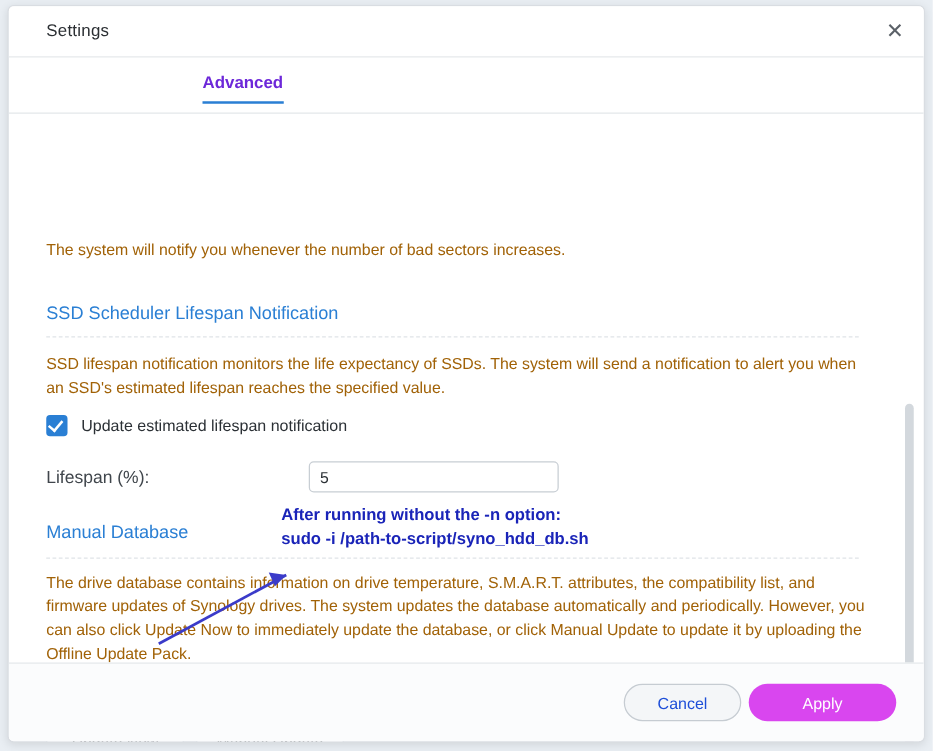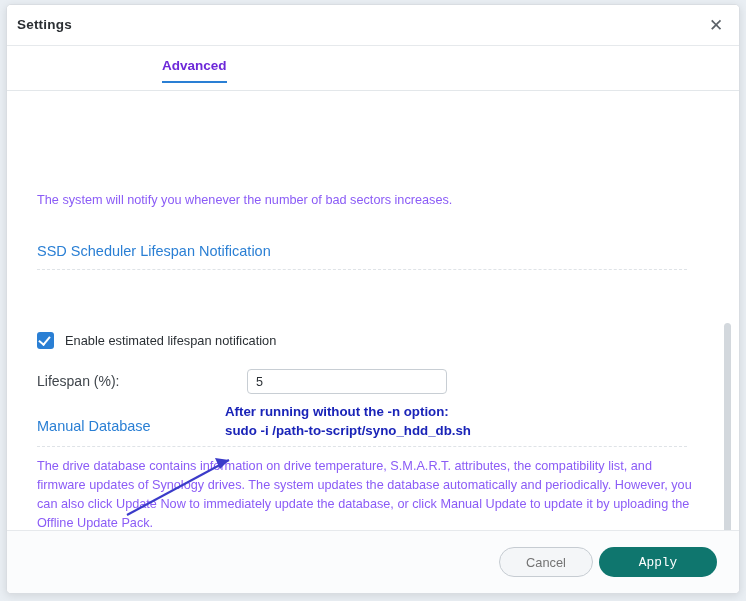--- a/index.html
+++ b/index.html
@@ -27,24 +27,24 @@
     overflow: hidden;
   }
   .titlebar {
     position: relative;
     height: 40px;
     border-bottom: 1px solid #e6e9ec;
     background: #ffffff;
   }
   .titlebar .title {
     position: absolute;
-    left: 10px;
+    left: 30px;
     top: 12px;
     font-size: 13.5px;
-    font-weight: bold;
+    font-weight: normal;
     color: #2b2f33;
     letter-spacing: 0.2px;
   }
   .close-btn {
     position: absolute;
     right: 12px;
     top: 9px;
     width: 22px;
     height: 22px;
     color: #5b6168;
@@ -83,21 +83,21 @@
     height: 2px;
     background: #2a7fd4;
   }
   .content {
     position: relative;
     height: 480px;
   }
   .para {
     position: absolute;
     font-size: 12.7px;
-    color: #8b5cf6;
+    color: #a16207;
     line-height: 19px;
   }
   .section-head {
     position: absolute;
     font-size: 14.5px;
     color: #2a7fd4;
     font-weight: normal;
   }
   .divider {
     position: absolute;
@@ -231,37 +231,37 @@
   .footer .cancel {
     position: absolute;
     right: 146px;
     top: 16px;
     width: 94px;
     height: 30px;
     border: 1px solid #c6ccd2;
     border-radius: 15px;
     background: #f4f6f8;
     font-size: 12.8px;
-    color: #737373;
+    color: #1d4ed8;
     cursor: pointer;
     font-family: "Liberation Sans", sans-serif;
   }
   .footer .apply {
     position: absolute;
     right: 22px;
     top: 16px;
     width: 118px;
     height: 30px;
     border: none;
     border-radius: 15px;
-    background: #0f766e;
+    background: #d946ef;
     font-size: 12.8px;
     color: #ffffff;
     cursor: pointer;
-    font-family: Liberation Mono, monospace;
+    font-family: Liberation Sans, sans-serif;
   }
   .arrow-svg {
     position: absolute;
     left: 0;
     top: 0;
     width: 734px;
     height: 590px;
     pointer-events: none;
   }
 </style>
@@ -283,24 +283,25 @@
     <div class="tab-underline"></div>
   </div>
 
   <div class="content">
 
     <div class="para" style="left:30px; top:100px; width:650px;">The system will notify you whenever the number of bad sectors increases.</div>
 
     <div class="section-head" style="left:30px; top:152px;">SSD Scheduler Lifespan Notification</div>
     <div class="divider" style="left:30px; top:178px; width:650px;"></div>
 
+    <div class="para" style="left:30px; top:191px; width:662px;">SSD lifespan notification monitors the life expectancy of SSDs. The system will send a notification to alert you when an SSD's estimated lifespan reaches the specified value.</div>
 
     <div class="checkbox-row">
       <span class="checkbox"></span>
-      <span class="checkbox-label">Enable estimated lifespan notification</span>
+      <span class="checkbox-label">Update estimated lifespan notification</span>
     </div>
 
     <div class="field-row">
       <div class="field-label">Lifespan (%):</div>
       <input class="field-input" type="text" value="5" style="">
     </div>
 
     <div class="section-head" style="left:30px; top:327px;">Manual Database</div>
     <div class="divider" style="left:30px; top:355px; width:650px;"></div>
 

